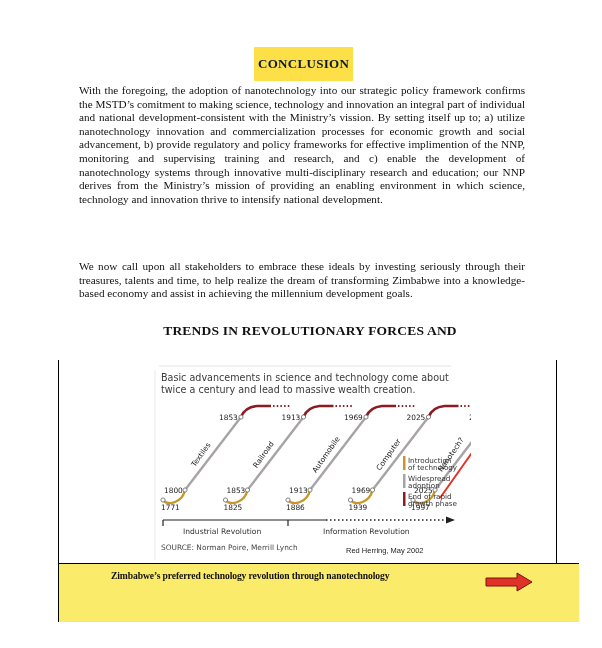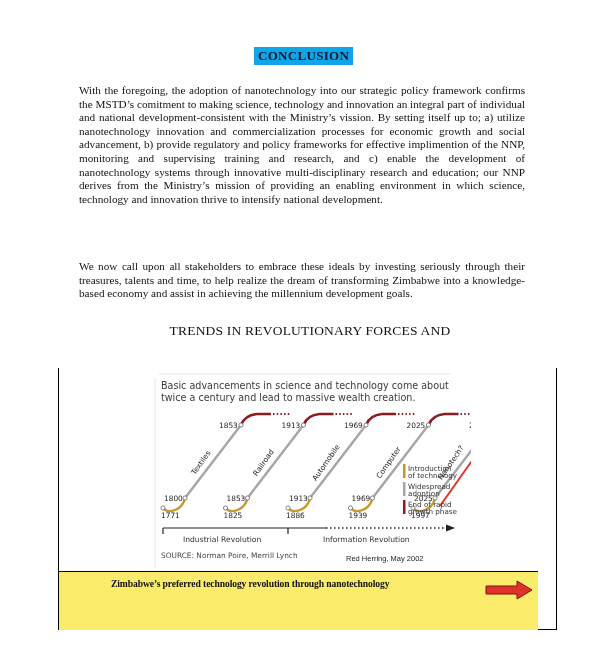--- a/index.html
+++ b/index.html
@@ -1,23 +1,23 @@
 <!DOCTYPE html>
 <html><head>
 <meta charset="utf-8">
 <style>
   html, body { margin:0; padding:0; background:#ffffff; }
   body { width:602px; height:648px; position:relative; overflow:hidden; font-family:"Liberation Serif","DejaVu Serif",serif; color:#111; }
-  .heading { position:absolute; left:254px; top:47px; background:#0ea5e9; padding:1px 4px; font-size:13px; font-weight:bold; letter-spacing:0.3px; color:#0d1a2e; }
+  .heading { position:absolute; left:254px; top:47px; background:#fde047; padding:9px 4px; font-size:13px; font-weight:bold; letter-spacing:0.3px; color:#0d1a2e; }
   .para { position:absolute; left:79px; width:446px; font-size:11.2px; line-height:13.6px; text-align:justify; }
   .p1 { top:84px; }
   .p2 { top:260px; }
-  .subtitle { position:absolute; left:120px; width:380px; top:322px; text-align:center; font-weight:normal; font-size:13.5px; line-height:17px; letter-spacing:0.2px; }
-  .frame { position:absolute; left:58px; top:368px; width:497px; height:261px; border-left:1.5px solid #000; border-right:1.5px solid #000; border-bottom:1.5px solid #000;text-decoration:underline; }
-  .yellow { position:absolute; left:0; top:203px; width:479px; height:58px; background:#fbeb6b; border-top:1.5px solid #000; }
+  .subtitle { position:absolute; left:120px; width:380px; top:322px; text-align:center; font-weight:bold; font-size:13.5px; line-height:17px; letter-spacing:0.2px; }
+  .frame { position:absolute; left:58px; top:360px; width:497px; height:261px; border-left:1.5px solid #000; border-right:1.5px solid #000; border-bottom:1.5px solid #000;text-decoration:underline; }
+  .yellow { position:absolute; left:0; top:203px; width:520px; height:58px; background:#fbeb6b; border-top:1.5px solid #000; }
   .caption { position:absolute; left:52px; top:6px; font-size:9.6px; font-weight:bold; letter-spacing:-0.1px; }
   .arrow { position:absolute; left:426px; top:8px; }
   .infographic { position:absolute; left:92px; top:2px; width:320px; height:200px; }
   .ig { font-family:"DejaVu Sans","Liberation Sans",sans-serif; }
   .credit { position:absolute; left:287px; top:186px; font-family:"Liberation Sans","DejaVu Sans",sans-serif; font-size:7.5px; color:#222;text-align:center; }
 </style>
 </head>
 <body>
 
 <div class="heading">CONCLUSION</div>

